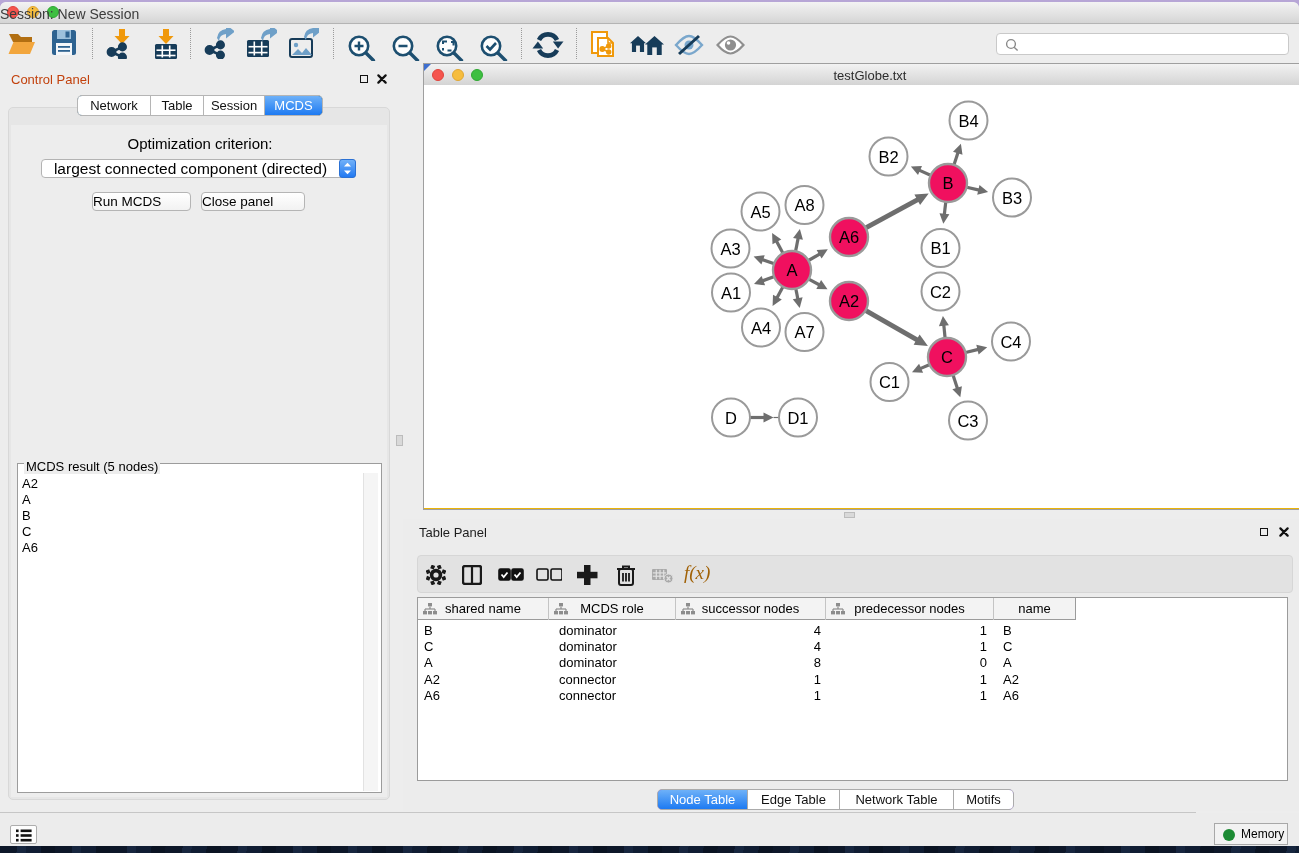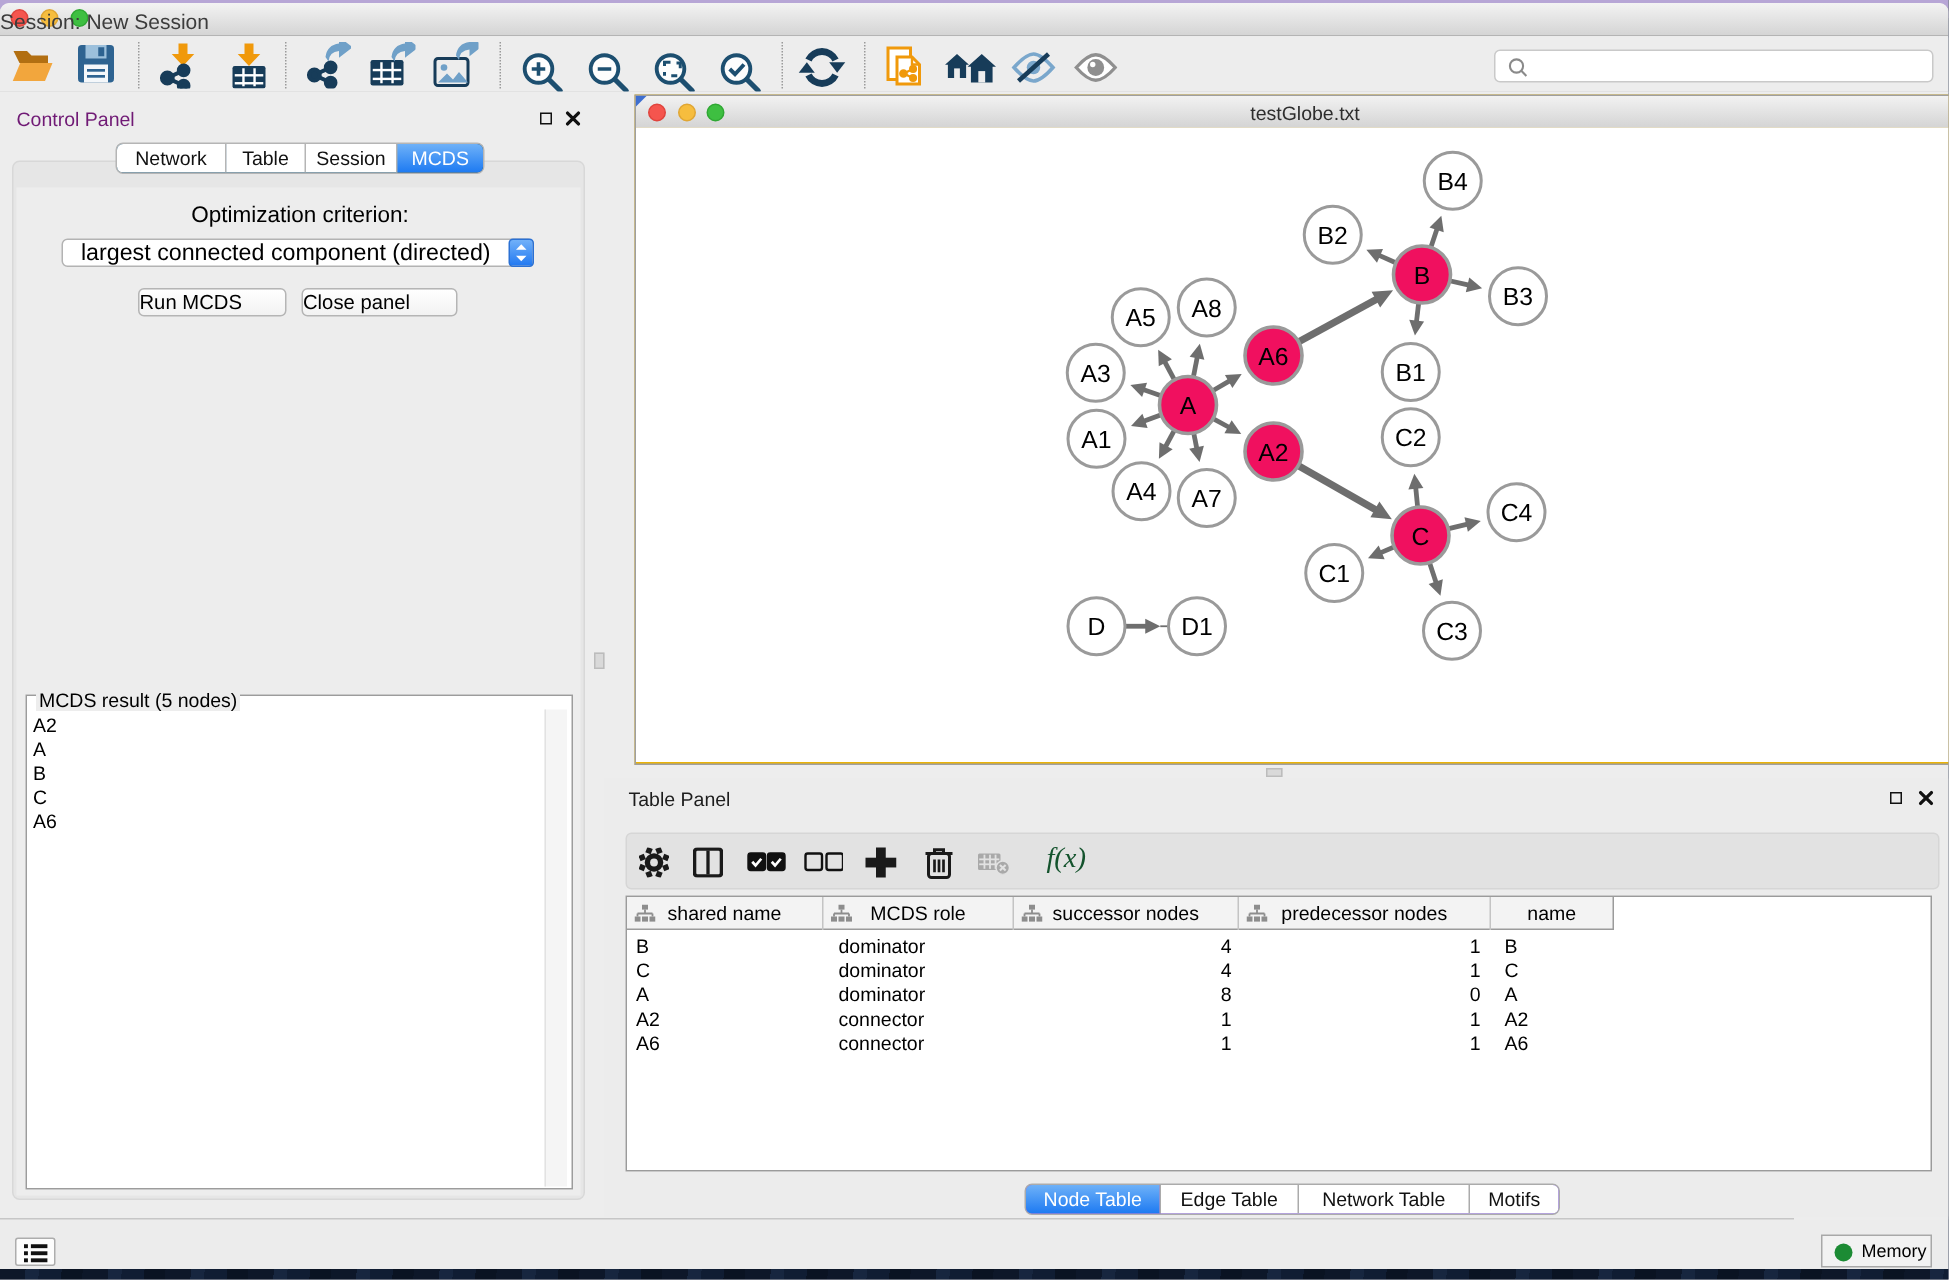--- a/index.html
+++ b/index.html
@@ -18,21 +18,21 @@
 .sep{position:absolute;top:3px;height:31px;width:0;border-left:1px dotted #9a9a9a}
 .tbi{position:absolute;top:0}
 #search{position:absolute;left:996px;top:8px;width:293px;height:22px;background:#fff;border:1px solid #c9c9c9;border-radius:4px}
 #main{position:absolute;left:0;top:59px;width:1299px;height:752px;background:#ededed}
 #statusbar{position:absolute;left:0;top:810px;width:1196px;height:34px;background:#ececec;border-top:1px solid #c6c6c6}
 #hamb{position:absolute;left:10px;top:12px;width:27px;height:19px;background:#fdfdfd;border:1px solid #adadad;border-radius:2px}
 #membtn{position:absolute;left:1214px;top:10px;width:74px;height:22px;background:#f2f2f2;border:1px solid #a8a8a8;font-size:12px;color:#000;line-height:21px;padding-left:26px}
 #memdot{position:absolute;left:8px;top:5px;width:12px;height:12px;border-radius:50%;background:#1c8b34}
 
 #cpanel{position:absolute;left:0;top:0;width:391px;height:750px}
-#cphead{position:absolute;left:11px;top:11px;font-size:13px;color:#701a75}
+#cphead{position:absolute;left:11px;top:11px;font-size:13px;color:#c2410c}
 .maxsq{position:absolute;width:8px;height:8px;border:1.5px solid #111}
 .cross{position:absolute;width:10px;height:10px}
 #cptabs{position:absolute;left:77px;top:34px;height:21px;display:flex;border:1px solid #b5b5b5;border-radius:5px;overflow:hidden;background:#0c4a6e}
 .ctab{height:100%;font-size:13px;color:#111;text-align:center;line-height:20px;background:#fff;border-right:1px solid #b5b5b5}
 .ctab:last-child{border-right:none}
 .ctabsel{background:linear-gradient(#6eb1f8,#1d7af2);color:#fff}
 #cppane{position:absolute;left:8px;top:46px;width:382px;height:693px;background:#e6e6e6;border-radius:5px;border:1px solid #d8d8d8}
 #cpinner{position:absolute;left:2px;top:17px;width:376px;height:672px;background:#ededed}
 #optlabel{position:absolute;left:9px;top:74px;width:382px;text-align:center;font-size:15px;color:#000}
 #combo{position:absolute;left:41px;top:98px;width:315px;height:19px;background:#fff;border:1px solid #b3b3b3;border-radius:4px;font-size:15.5px;text-align:center;line-height:17px;color:#000;padding-right:16px}
@@ -53,21 +53,21 @@
 #bluecorner{position:absolute;left:0;top:0;width:0;height:0;border-top:7px solid #3e6fd0;border-right:7px solid transparent}
 #tpanel{position:absolute;left:403px;top:458px;width:896px;height:292px;background:#ececec}
 #tphead{position:absolute;left:16px;top:6px;font-size:13px;color:#1d1d1d}
 #tptools{position:absolute;left:14px;top:36px;width:876px;height:38px;background:#e2e2e2;border:1px solid #d6d6d6;border-radius:4px}
 #ttable{position:absolute;left:14px;top:78px;width:871px;height:184px;background:#fff;border:1px solid #9b9b9b}
 #thead{position:absolute;left:0;top:0;width:658px;height:22px;background:#f3f3f3;border-bottom:1px solid #9b9b9b}
 .hcell{position:absolute;top:0;height:22px;line-height:22px;text-align:center;font-size:13px;color:#000;border-right:1px solid #c4c4c4}
 .hico{position:absolute;left:5px;top:5px}
 .trow{position:absolute;font-size:13px;color:#000;height:16px;line-height:16px}
 .num{text-align:right}
-#tptabs{position:absolute;left:280px;top:270px;height:21px;display:flex;border:1px solid #ababab;border-radius:5px;overflow:hidden;background:#8b5cf6}
+#tptabs{position:absolute;left:254px;top:270px;height:21px;display:flex;border:1px solid #ababab;border-radius:5px;overflow:hidden;background:#8b5cf6}
 .ttab{height:100%;font-size:13px;color:#111;text-align:center;line-height:20px;background:#fff;border-right:1px solid #ababab}
 .ttab:last-child{border-right:none}
 .ttabsel{background:linear-gradient(#6eb1f8,#1d7af2);color:#fff}
 </style></head>
 <body>
 <div id="purple"></div>
 <div id="dark"></div>
 <div id="win">
   <div id="titlebar">
       <div class="tl t1"></div>
@@ -390,21 +390,21 @@
           <svg style="position:absolute;left:233px;top:10px" width="23" height="17" viewBox="0 0 23 17">
             <rect x="1" y="3" width="15" height="11" rx="1" fill="#a9a9a9"></rect>
             <rect x="1.8" y="6.3" width="13.4" height="1.2" fill="#e2e2e2"></rect>
             <rect x="1.8" y="9.6" width="13.4" height="1.2" fill="#e2e2e2"></rect>
             <rect x="4.7" y="3.8" width="1.2" height="9.4" fill="#e2e2e2"></rect>
             <rect x="8.4" y="3.8" width="1.2" height="9.4" fill="#e2e2e2"></rect>
             <rect x="12.1" y="3.8" width="1.2" height="9.4" fill="#e2e2e2"></rect>
             <circle cx="17.5" cy="12.5" r="4.5" fill="#a9a9a9" stroke="#e2e2e2" stroke-width="1"></circle>
             <path d="M15.6 10.6 l3.8 3.8 M19.4 10.6 l-3.8 3.8" stroke="#e2e2e2" stroke-width="1.4"></path>
           </svg>
-          <div style="position:absolute;left:266px;top:6px;width:40px;text-align:right;font-family:'Liberation Serif',serif;font-style:italic;font-size:19px;color:#14532d">f(x)</div>
+          <div style="position:absolute;left:266px;top:6px;width:40px;text-align:left;font-family:'Liberation Serif',serif;font-style:italic;font-size:19px;color:#a16207">f(x)</div>
         </div>
   <div id="ttable">
           <div id="thead">
             <div class="hcell" style="left:0;width:131px"><svg class="hico" width="14" height="12" viewBox="0 0 14 12">
                 <rect x="5" y="0" width="4" height="3.4" fill="#8d8d8d"></rect>
                 <line x1="7" y1="3.4" x2="7" y2="6" stroke="#8d8d8d" stroke-width="1.2"></line>
                 <line x1="2" y1="6" x2="12" y2="6" stroke="#8d8d8d" stroke-width="1.2"></line>
                 <line x1="2" y1="6" x2="2" y2="8" stroke="#8d8d8d" stroke-width="1.2"></line>
                 <line x1="12" y1="6" x2="12" y2="8" stroke="#8d8d8d" stroke-width="1.2"></line>
                 <rect x="0" y="8" width="4" height="3.4" fill="#8d8d8d"></rect>

